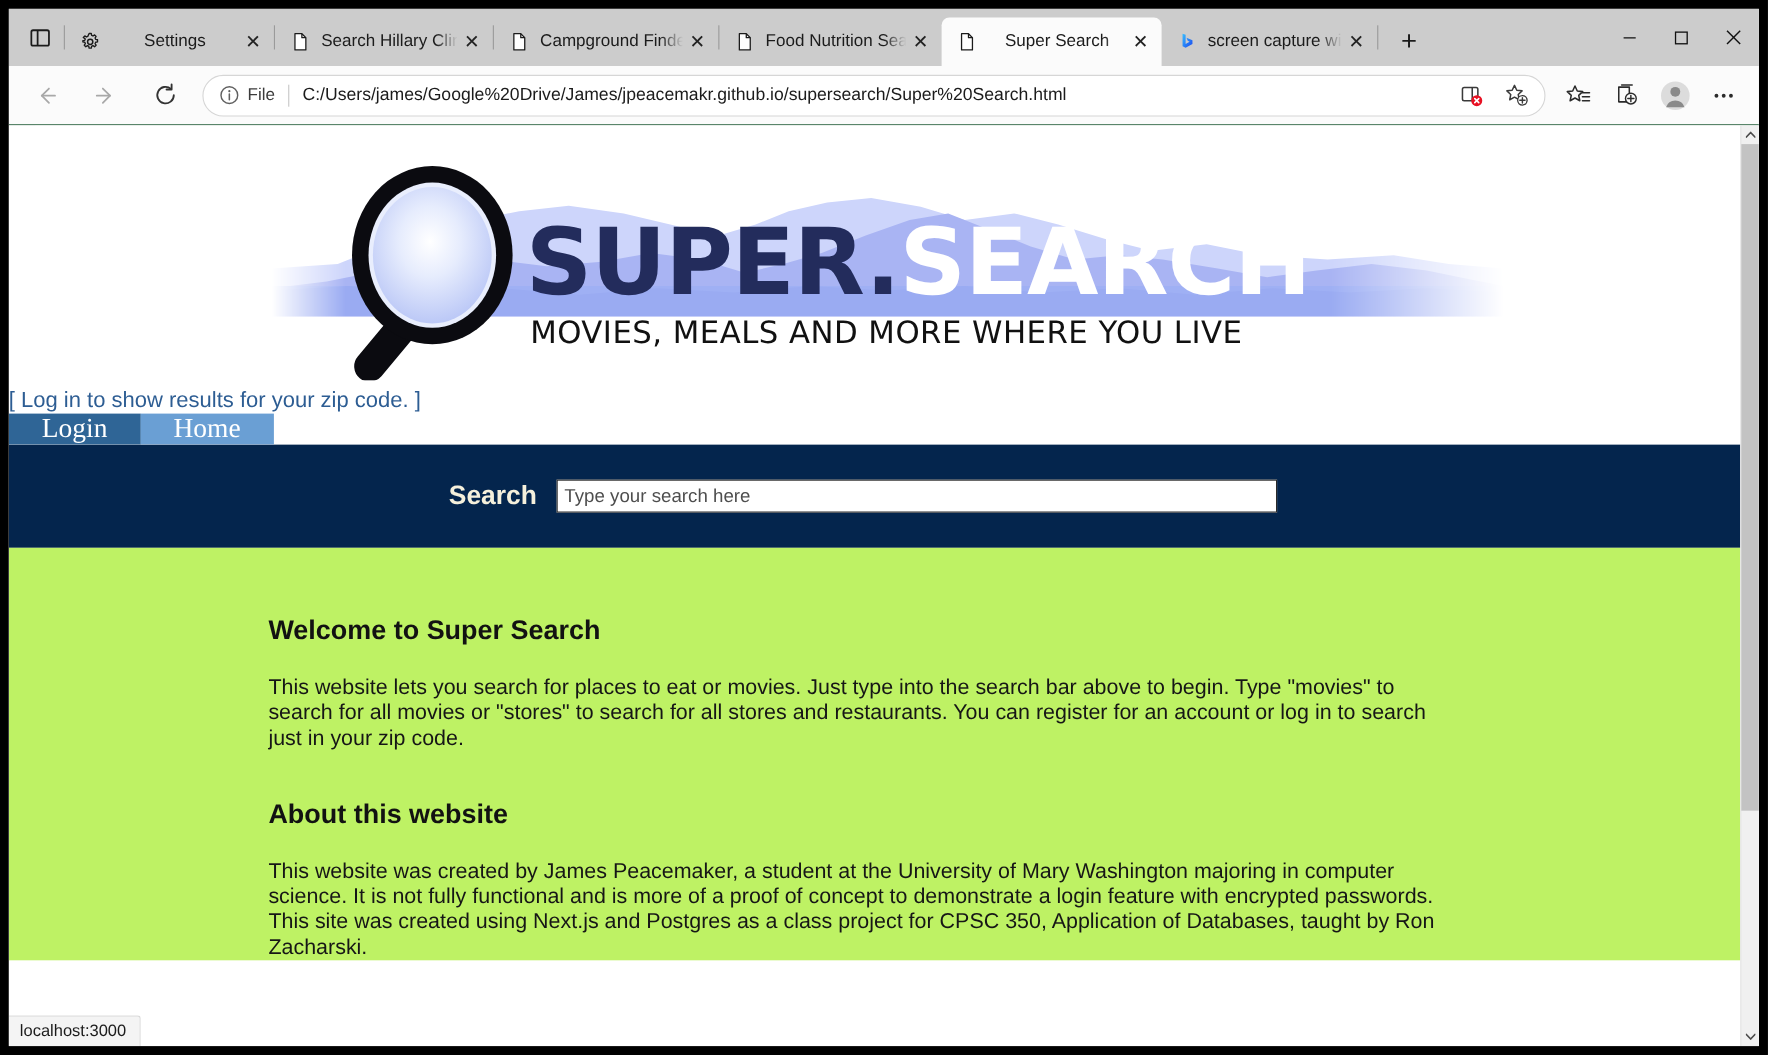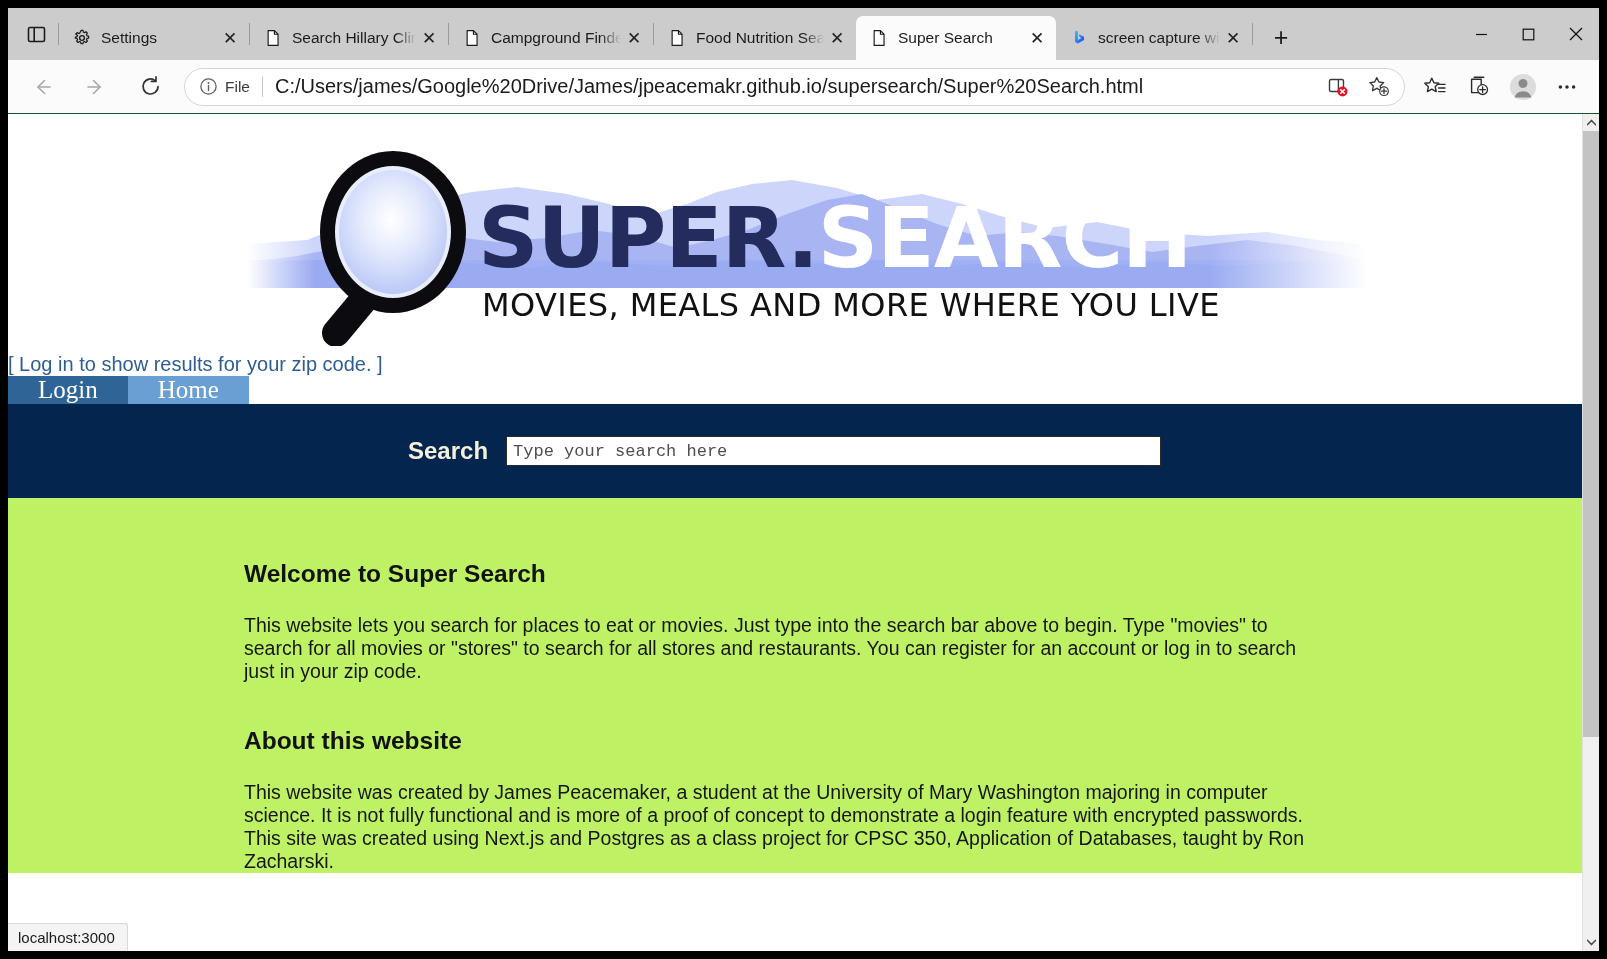--- a/index.html
+++ b/index.html
@@ -44,20 +44,21 @@
 
   .tab {
     position: relative;
     height: 44px;
     display: flex; align-items: center;
     padding: 0 6px 0 14px;
     flex: 0 0 auto;
     width: 198px;
     border-radius: 7px 7px 0 0;
     overflow: hidden;
+    text-align: center;
   }
   .tab.active { background: #fbfbfb; }
   .tab .favicon { width: 18px; height: 20px; flex: 0 0 auto; margin-right: 10px; display:block; }
   .tab .title {
     font-size: 15.5px; color: #1b1b1b;
     white-space: nowrap; overflow: hidden;
     flex: 1 1 auto; min-width: 0;
     -webkit-mask-image: linear-gradient(to right, #000 84%, transparent 100%);
             mask-image: linear-gradient(to right, #000 84%, transparent 100%);
   }
@@ -97,21 +98,21 @@
     height: 38px; border-radius: 19px;
     background: #ffffff; border: 1px solid #d6d6d6;
     display: flex; align-items: center;
     padding: 0 6px 0 14px;
     margin-right: 8px;
   }
   .urlbox .infoicon { flex: 0 0 auto; margin-right: 7px; display:flex; }
   .scheme { font-size: 15.5px; color: #3b3b3b; flex: 0 0 auto; }
   .urlsep { width: 1px; height: 20px; background: #c6c6c6; margin: 0 12px; flex: 0 0 auto; }
   .urltext {
-    font-size: 20px; color: #1b1b1b;
+    font-size: 16px; color: #1b1b1b;
     white-space: nowrap; overflow: hidden; text-overflow: clip;
     flex: 1 1 auto; min-width: 0;
   }
   .urlicons { display: flex; align-items: center; flex: 0 0 auto; }
   .iconbtn {
     width: 40px; height: 38px;
     display: flex; align-items: center; justify-content: center;
     flex: 0 0 auto;
   }
   .barbtn {
@@ -180,21 +181,21 @@
     letter-spacing: -1px;
     line-height: 1;
     white-space: nowrap;
   }
   .logo-title .part1 { color: #232c5c; }
   .logo-title .part2 { color: #ffffff; }
   .logo-tag {
     position: absolute;
     left: 450px; top: 172px;
     font-family: "DejaVu Sans", sans-serif;
-    font-size: 32px; color: #111; letter-spacing: 0.4px;
+    font-size: 28px; color: #111; letter-spacing: 0.4px;
     white-space: nowrap;
   }
   .glass { position: absolute; left: 238px; top: 25px; width: 205px; height: 215px; }
 
   
   .navrow {
     position: relative;
     height: 58px;
     display: flex; align-items: stretch; justify-content: flex-end;
     background: #fff;
@@ -226,21 +227,21 @@
     padding-left: 400px;
   }
   .searchlabel {
     color: #f5f0dc; font-size: 24px; font-weight: 700;
     margin-right: 18px; flex: 0 0 auto;
   }
   .searchinput {
     width: 655px; height: 30px;
     background: #fff;
     border: 1px solid #2a2a2a;
-    font-family: Liberation Mono, monospace;
+    font-family: Liberation Sans, sans-serif;
     font-size: 17px; color: #3b82f6;
     padding: 0 6px;
     outline: none;
     border-radius: 0;
   }
   .searchinput::placeholder { color: #4e4e4e; opacity: 1; }
 
   
   .content {
     padding: 62px 0 0 236px;

